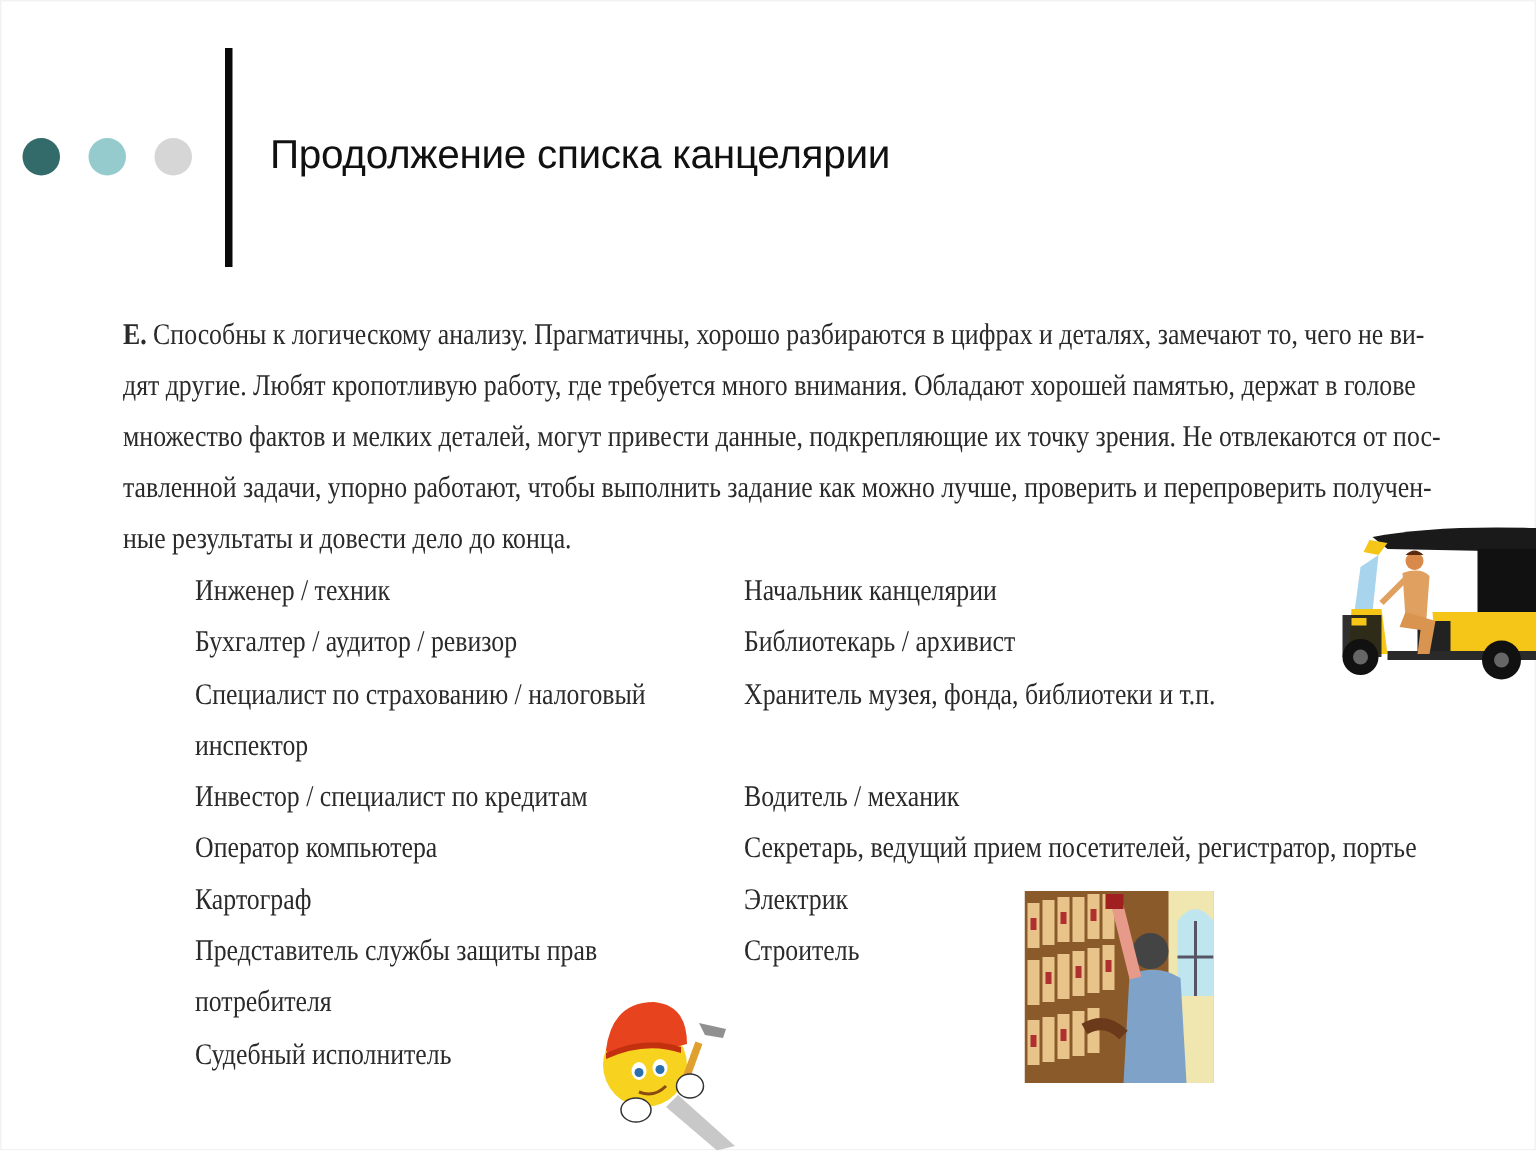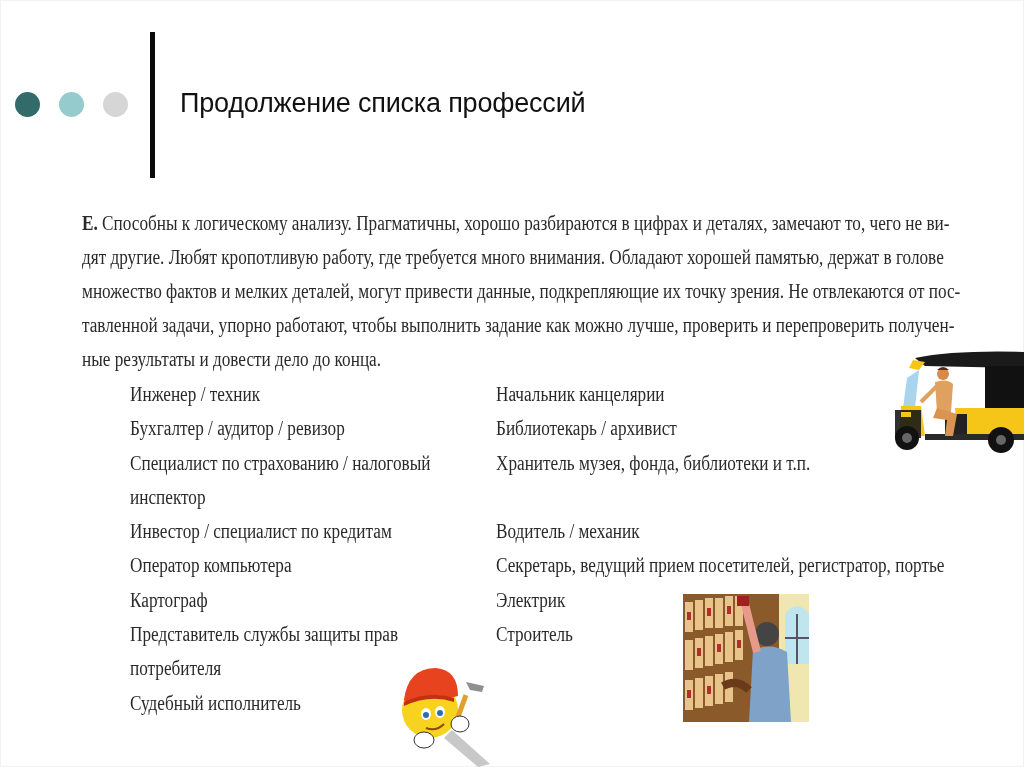--- a/index.html
+++ b/index.html
@@ -37,21 +37,21 @@
 </style>
 </head>
 <body>
 
 <div class="slide-frame"></div>
 
 <div class="dot dot1"></div>
 <div class="dot dot2"></div>
 <div class="dot dot3"></div>
 <div class="vline"></div>
-<div class="title">Продолжение списка профессий</div>
+<div class="title">Продолжение списка канцелярии</div>
 
 <div class="para">
   <span class="ln"><span class="lead">Е.</span><span> Способны к логическому анализу. Прагматичны, хорошо разбираются в цифрах и деталях, замечают то, чего не ви-</span></span>
   <span class="ln">дят другие. Любят кропотливую работу, где требуется много внимания. Обладают хорошей памятью, держат в голове</span>
   <span class="ln">множество фактов и мелких деталей, могут привести данные, подкрепляющие их точку зрения. Не отвлекаются от пос-</span>
   <span class="ln">тавленной задачи, упорно работают, чтобы выполнить задание как можно лучше, проверить и перепроверить получен-</span>
   <span class="ln">ные результаты и довести дело до конца.</span>
 </div>
 
 <div class="list col-left">

